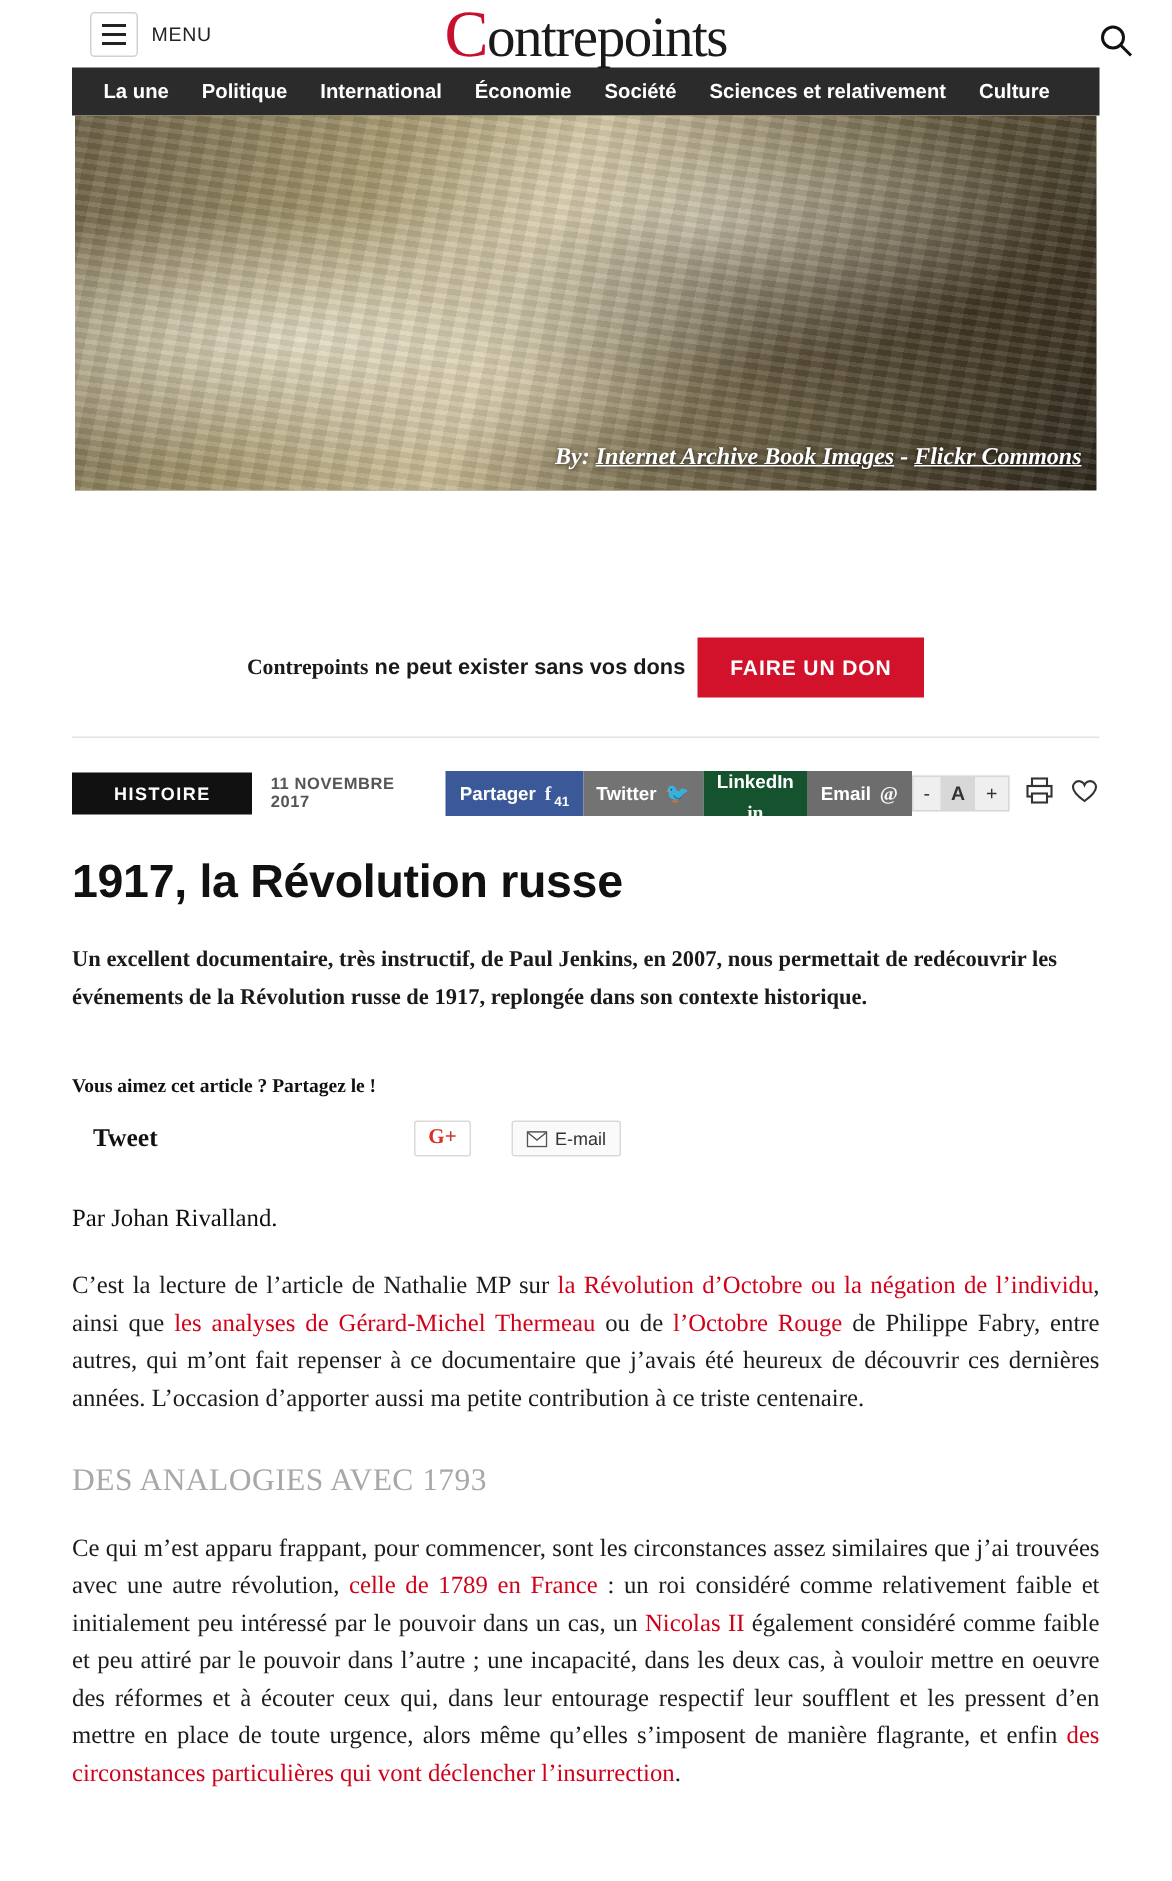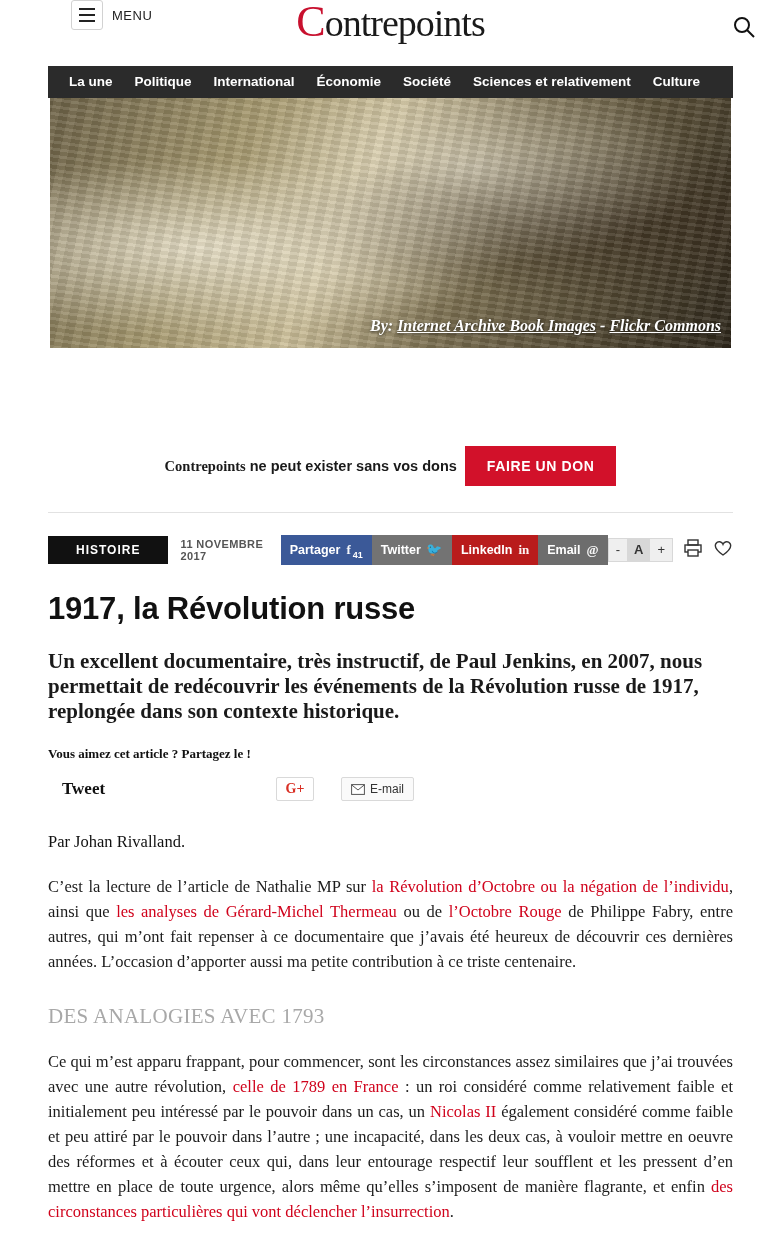--- a/index.html
+++ b/index.html
@@ -13,25 +13,25 @@
   }
   .page {
     width: 781px;
     min-height: 1254px;
     position: relative;
     background: #fff;
   }
 
   
   .masthead {
-    height: 66px;
-    display: flex;
-    align-items: flex-start;
+    height: 45px;
+    display: flex;
+    align-items: center;
     position: relative;
-    padding: 0 19px;
+    padding: 0 8px;
   }
   .menu-wrap {
     display: flex;
     align-items: center;
     gap: 9px;
     margin-left: 52px;
   }
   .burger {
     width: 32px;
     height: 30px;
@@ -218,21 +218,21 @@
   }
   .share-btn .count {
     font-size: 9px;
     font-weight: bold;
     position: relative;
     top: 5px;
     margin-left: -4px;
   }
   .sb-fb { background: #3b5998; }
   .sb-tw { background: #737373; align-items: center; }
-  .sb-li { background: #b91c1c; }
+  .sb-li { background: #14532d; flex-direction: column; }
   .sb-em { background: #6d6d6d; }
 
   .tools {
     margin-left: auto;
     display: flex;
     align-items: center;
     gap: 10px;
   }
   .fontsize {
     display: flex;
@@ -258,25 +258,25 @@
   article { margin: 0 48px; }
   h1.title {
     font-size: 31px;
     font-weight: bold;
     color: #111;
     margin: 26px 0 22px;
     letter-spacing: -.2px;
   }
   .chapeau {
     font-family: "Liberation Serif", serif;
-    font-size: 21px;
+    font-size: 15px;
     font-weight: bold;
     line-height: 25px;
     color: #1a1a1a;
-    margin: 0 0 22px;
+    margin: 0 0 38px;
   }
   .share-prompt {
     font-family: "Liberation Serif", serif;
     font-size: 13px;
     font-weight: bold;
     color: #111;
     margin-bottom: 12px;
   }
   .social-row {
     display: flex;

